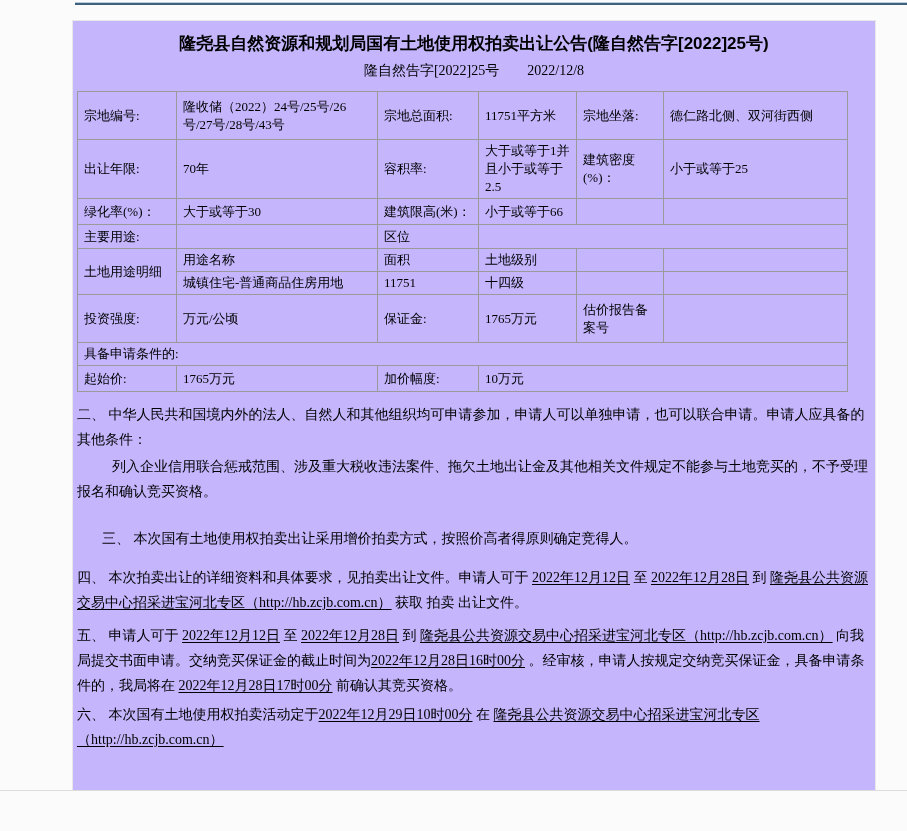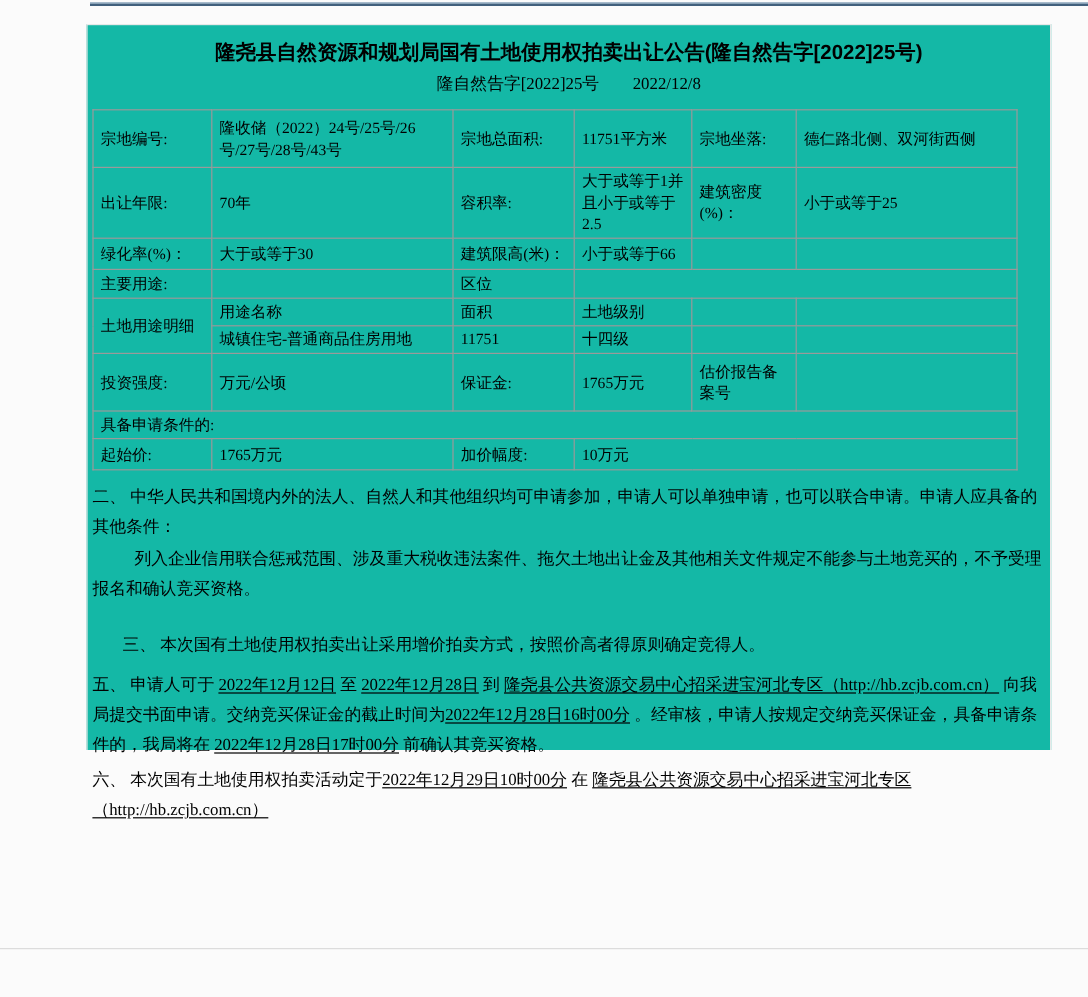--- a/index.html
+++ b/index.html
@@ -12,22 +12,22 @@
   }
   .top-line {
     position:absolute; left:75px; right:0; top:2px; height:3px;
     background:#41607d; border-top:1px solid #b9cede;
   }
   .hrule {
     position:absolute; left:0; right:0; top:790px;
     border-top:1px solid #dcdcdc;
   }
   .doc {
-    position:absolute; left:72px; top:20px; width:804px; height:605px;
-    background:#14b8a6; border:1px solid #e8e8e8; border-bottom:none;
+    position:absolute; left:72px; top:20px; width:804px; height:770px;
+    background:#c4b5fd; border:1px solid #e8e8e8; border-bottom:none;
     padding:0 4px;
   }
   .title {
     margin-top:12px; text-align:center;
     font-size:17px; font-weight:bold; line-height:22px;
     font-family:"Liberation Sans","DejaVu Sans",sans-serif;
   }
   .meta { margin-top:6px; text-align:center; font-size:14px; line-height:20px; }
   .meta .doc-no { margin-right:28px; }
   .para { font-size:14px; line-height:25px; }
@@ -146,18 +146,19 @@
         <td colspan="3" class="pad-l">10万元</td>
       </tr>
     </tbody>
   </table>
 
   <p class="para sec2"><span>二、 中华人民共和国境内外的法人、自然人和其他组织均可申请参加，申请人可以单独申请，也可以联合申请。申请人应具备的其他条件：</span></p>
   <p class="para indent-more sec2-body"><span>列入企业信用联合惩戒范围、涉及重大税收违法案件、拖欠土地出让金及其他相关文件规定不能参与土地竞买的，不予受理报名和确认竞买资格。</span></p>
 
   <p class="para sec3"><span>三、 本次国有土地使用权拍卖出让采用增价拍卖方式，按照价高者得原则确定竞得人。</span></p>
 
+  <p class="para sec4"><span>四、 本次拍卖出让的详细资料和具体要求，见拍卖出让文件。申请人可于 </span><span class="u-link">2022年12月12日</span><span> 至 </span><span class="u-link">2022年12月28日</span><span> 到 </span><span class="u-link">隆尧县公共资源交易中心招采进宝河北专区（http://hb.zcjb.com.cn）</span><span> 获取 拍卖 出让文件。</span></p>
 
   <p class="para sec5"><span>五、 申请人可于 </span><span class="u-link">2022年12月12日</span><span> 至 </span><span class="u-link">2022年12月28日</span><span> 到 </span><span class="u-link">隆尧县公共资源交易中心招采进宝河北专区（http://hb.zcjb.com.cn）</span><span> 向我局提交书面申请。交纳竞买保证金的截止时间为</span><span class="u-link">2022年12月28日16时00分</span><span> 。经审核，申请人按规定交纳竞买保证金，具备申请条件的，我局将在 </span><span class="u-link">2022年12月28日17时00分</span><span> 前确认其竞买资格。</span></p>
 
   <p class="para sec6"><span>六、 本次国有土地使用权拍卖活动定于</span><span class="u-link">2022年12月29日10时00分</span><span> 在 </span><span class="u-link">隆尧县公共资源交易中心招采进宝河北专区（http://hb.zcjb.com.cn）</span></p>
 
 </div>
 
 </body></html>

